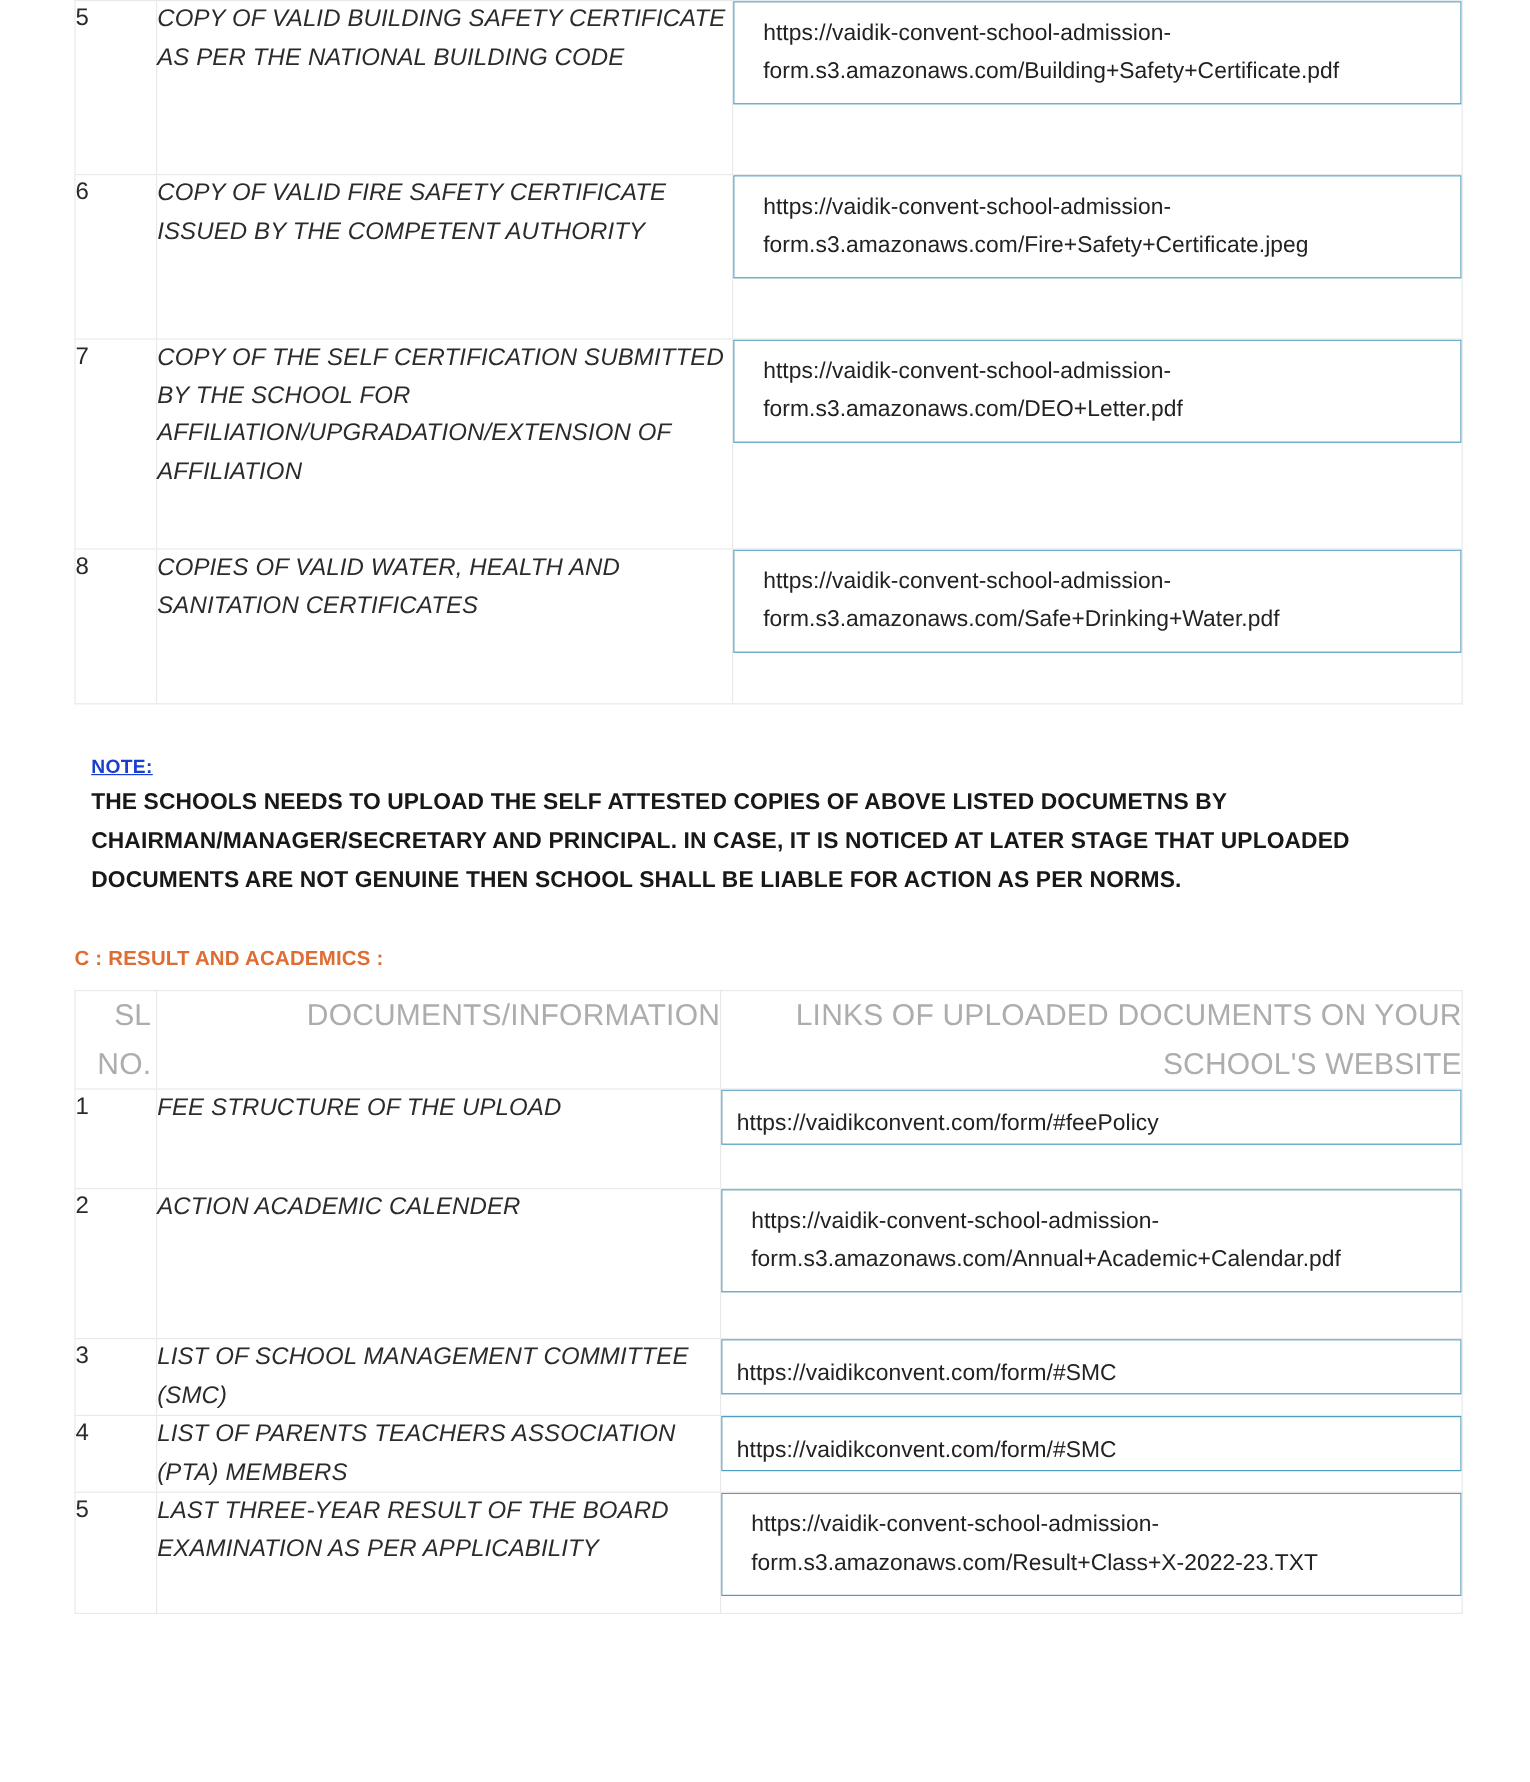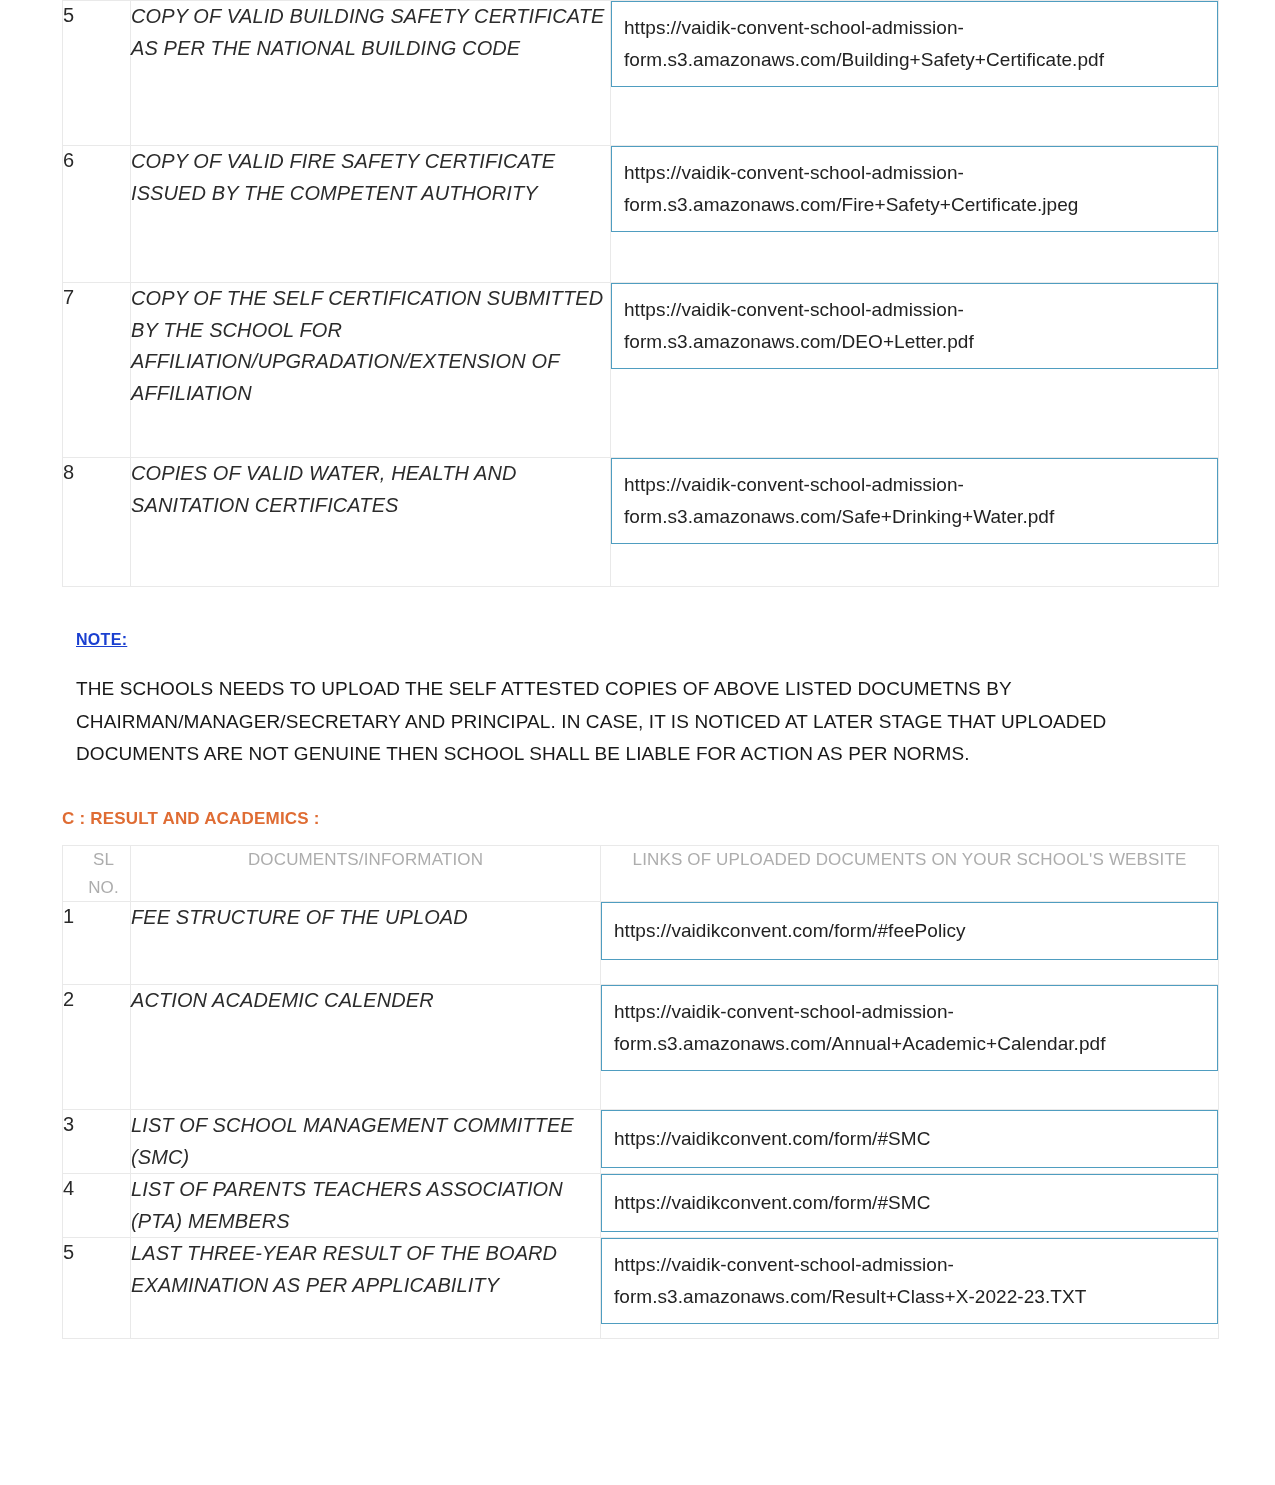--- a/index.html
+++ b/index.html
@@ -55,43 +55,43 @@
     line-height: 1.58;
     letter-spacing: .1px;
     font-style: italic;
   }
   .cell-link {
     padding: 16px 14px 34px 12px;
   }
 
   
   .thead-cell {
-    font-size: 17px;
+    font-size: 25px;
     color: #adadad;
     font-weight: normal;
-    text-align: center;
+    text-align: right;
     padding: 18px 14px 26px 16px;
     line-height: 1.62;
     letter-spacing: .15px;
   }
   .thead-cell.sl { padding-left: 18px; padding-right: 4px; }
 
   
   .linkbox {
     border: 1px solid #4f9dc0;
     background: #ffffff;
     font-size: 19px;
     color: #222;
     line-height: 1.68;
-    padding: 10px 8px 10px 12px;
+    padding: 10px 8px 10px 24px;
     word-break: break-word;
     letter-spacing: .05px;
     box-sizing: border-box;
   }
-  .linkbox.one-line { padding: 12px 8px 12px 12px; }
+  .linkbox.one-line { padding: 12px 8px 0 12px; }
 
   
   .rh-5   { height: 144px; }
   .rh-6   { height: 136px; }
   .rh-7   { height: 174px; }
   .rh-8   { height: 128px; }
 
   
   .note-wrap {
     margin: 0 0 0 76px;
@@ -99,23 +99,23 @@
   }
   .note-title {
     display: inline-block;
     color: #1a3fd0;
     font-weight: bold;
     font-size: 16px;
     text-decoration: underline;
     letter-spacing: .3px;
   }
   .note-body {
-    margin-top: 24px;
+    margin-top: 4px;
     color: #181818;
-    font-weight: normal;
+    font-weight: bold;
     font-size: 19px;
     line-height: 1.72;
     letter-spacing: .1px;
     max-width: 1125px;
   }
 
   .section-heading {
     margin: 38px 0 16px 62px;
     color: #df6c33;
     font-weight: bold;

